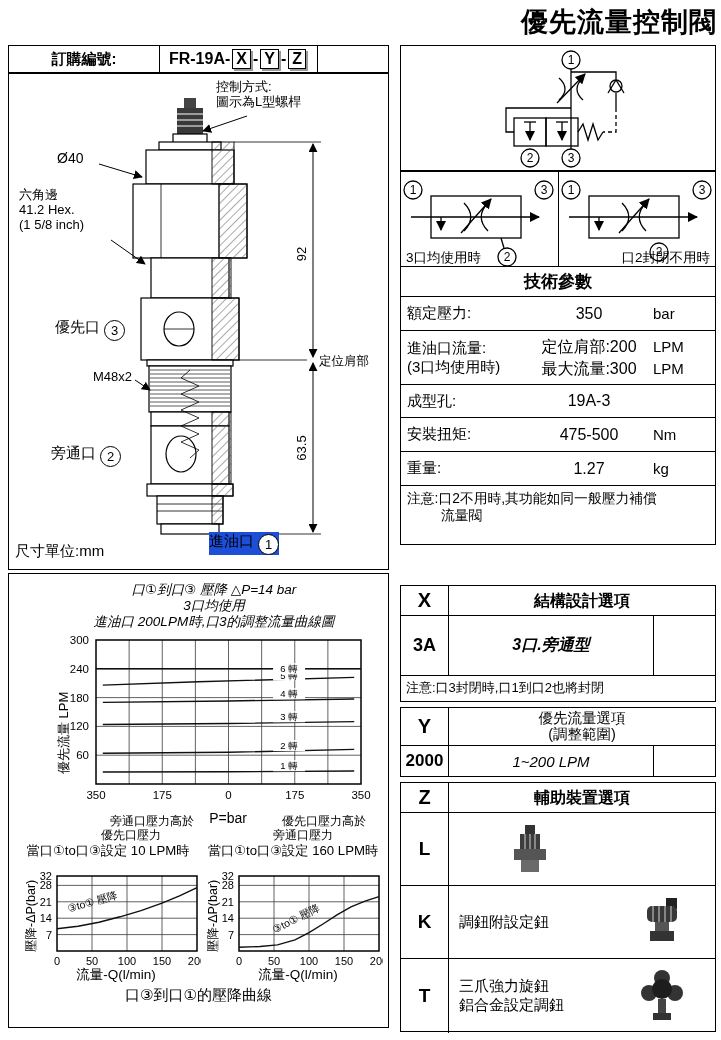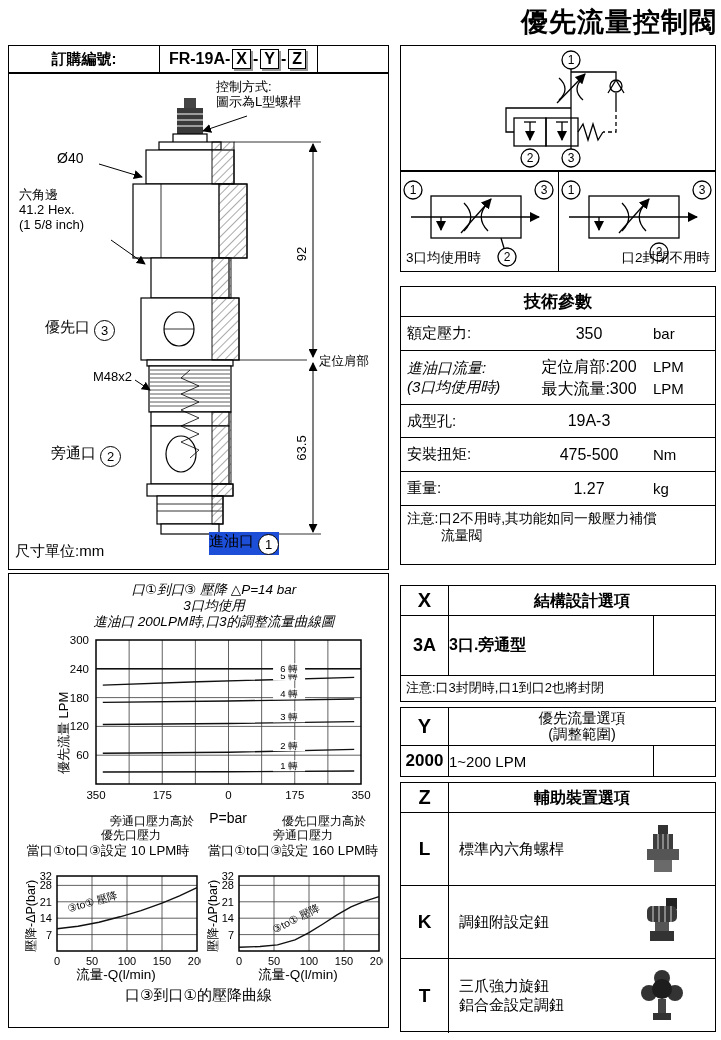--- a/index.html
+++ b/index.html
@@ -29,34 +29,34 @@
   .chtitle{position:absolute;left:40px;width:330px;text-align:center;font-size:13.5px;line-height:1.18;font-style:italic;}
   .vert{position:absolute;transform:rotate(-90deg);transform-origin:left top;white-space:nowrap;}
   .note2{position:absolute;font-size:12px;line-height:1.2;}
   
   .symmain{left:400px;top:45px;width:316px;height:126px;}
   .symsub{left:400px;top:171px;width:316px;height:101px;display:flex;}
   .symsub .half{flex:1;position:relative;}
   .symsub .half + .half{border-left:1.5px solid #000;}
   .subcap{position:absolute;bottom:4px;font-size:13.5px;}
   
-  .specs{left:400px;top:286px;width:316px;height:279px;font-size:15px;}
+  .specs{left:400px;top:266px;width:316px;height:279px;font-size:15px;}
   .specs .hd{height:29px;display:flex;align-items:center;justify-content:center;font-size:17px;font-weight:bold;border-bottom:1.4px solid #000;}
   .srow{display:grid;grid-template-columns:118px 1fr 56px;align-items:center;border-bottom:1.2px solid #000;padding:0 6px;box-sizing:border-box;}
   .srow .v{text-align:center;font-size:16px;}
   .srow .u{text-align:left;font-size:15px;}
   .snote{padding:4px 6px;font-size:13.8px;line-height:1.25;}
   
   .opt{box-sizing:border-box;}
   .ohdr{display:grid;grid-template-columns:48px 1fr;align-items:center;}
   .ohdr .code{font-size:20px;font-weight:bold;text-align:center;border-right:1.4px solid #000;height:100%;display:flex;align-items:center;justify-content:center;}
   .ohdr .ttl{text-align:center;font-weight:bold;font-size:16px;line-height:1.1;}
   .orow{display:grid;grid-template-columns:48px 1fr 62px;align-items:center;border-top:1.4px solid #000;}
   .orow .code{font-size:18px;font-weight:bold;text-align:center;border-right:1.4px solid #000;height:100%;display:flex;align-items:center;justify-content:center;}
-  .orow .lbl{font-size:16px;font-weight:bold;}
+  .orow .lbl{text-align:center;font-size:16px;font-weight:bold;font-style:italic;}
   .orow .x3{border-left:1.4px solid #000;height:100%;}
   .onote{border-top:1.4px solid #000;font-size:13px;padding:3px 5px;}
   .zrow{display:grid;grid-template-columns:48px 160px 1fr;align-items:center;border-top:1.4px solid #000;}
   .zrow .code{font-size:19px;font-weight:bold;text-align:center;border-right:1.4px solid #000;height:100%;display:flex;align-items:center;justify-content:center;}
   .zrow .lbl{font-size:15px;line-height:1.25;padding-left:10px;}
   .zrow .ico{display:flex;align-items:center;justify-content:center;}
   
   .grid{stroke:#3a3a3a;stroke-width:0.8;}
   .frame{fill:none;stroke:#000;stroke-width:1.5;}
   .curve{fill:none;stroke:#101010;stroke-width:1.4;}
@@ -174,21 +174,21 @@
     <div class="dlabel" style="left:207px;top:6px;">
       <div>控制方式:</div>
       <div>圖示為L型螺桿</div>
     </div>
     <div class="dlabel" style="left:48px;top:76px;font-size:14px;">Ø40</div>
     <div class="dlabel" style="left:10px;top:114px;">
       <div>六角邊</div>
       <div>41.2 Hex.</div>
       <div>(1 5/8 inch)</div>
     </div>
-    <div class="dlabel nowrap" style="left:36px;top:244px;font-size:15px;">
+    <div class="dlabel nowrap" style="left:46px;top:244px;font-size:15px;">
       <span>優先口</span>
       <span class="circ">3</span>
     </div>
     <div class="dlabel" style="left:84px;top:296px;">M48x2</div>
     <div class="dlabel nowrap" style="left:42px;top:370px;font-size:15px;">
       <span>旁通口</span>
       <span class="circ">2</span>
     </div>
     <div class="dlabel nowrap" style="left:200px;top:458px;font-size:15px;background:#1d4ed8;">
       <span>進油口</span>
@@ -274,21 +274,21 @@
   </div>
 
   <div class="box specs">
     <div class="hd">技術參數</div>
     <div class="srow" style="height:34px;">
       <span>額定壓力:</span>
       <span class="v">350</span>
       <span class="u">bar</span>
     </div>
     <div class="srow" style="height:54px;">
-      <span style="line-height:1.25;font-style:italic;">
+      <span style="line-height:1.25;">
         <div>進油口流量:</div>
         <div>(3口均使用時)</div>
       </span>
       <span class="v" style="line-height:1.35;">
         <div>定位肩部:200</div>
         <div>最大流量:300</div>
       </span>
       <span class="u" style="line-height:1.45;">
         <div>LPM</div>
         <div>LPM</div>
@@ -452,21 +452,20 @@
     </div>
   </div>
 
   <div class="box opt" style="left:400px;top:782px;width:316px;height:250px;">
     <div class="ohdr" style="height:29px;">
       <div class="code">Z</div>
       <div class="ttl">輔助裝置選項</div>
     </div>
     <div class="zrow" style="height:72px;">
       <div class="code">L</div>
-      <div class="lbl">標準內六角螺桿</div>
       <div class="ico">
         <svg width="60" height="56" viewBox="0 0 60 56">
           <rect x="26" y="4" width="10" height="9" fill="#333"></rect>
           <rect x="21" y="13" width="20" height="15" fill="#3d3d3d"></rect>
           <line x1="26" y1="13" x2="26" y2="28" stroke="#bbb" stroke-width="1.2"></line>
           <line x1="31" y1="13" x2="31" y2="28" stroke="#bbb" stroke-width="1.2"></line>
           <line x1="36" y1="13" x2="36" y2="28" stroke="#bbb" stroke-width="1.2"></line>
           <rect x="15" y="28" width="32" height="11" fill="#555"></rect>
           <rect x="22" y="39" width="18" height="12" fill="#6a6a6a"></rect>
         </svg>

